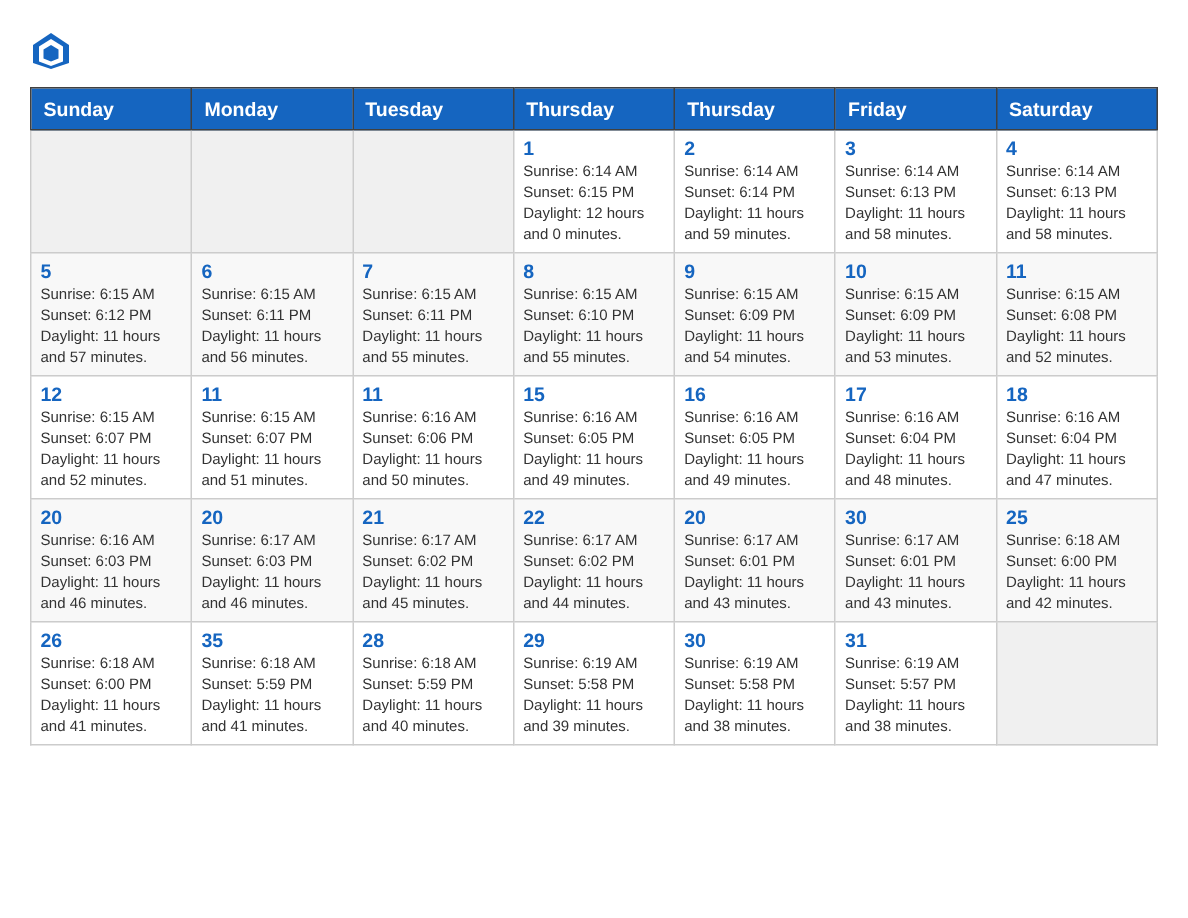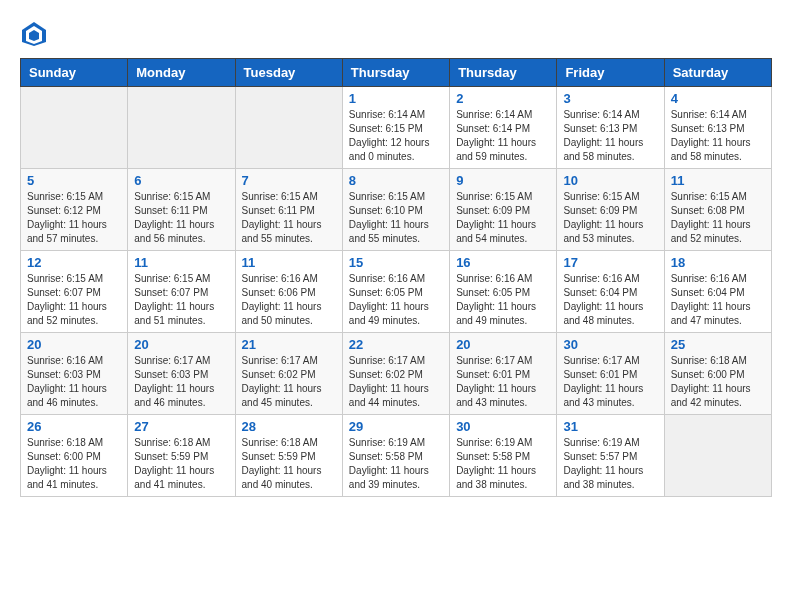--- a/index.html
+++ b/index.html
@@ -312,21 +312,21 @@
       </tr>
       <tr class="row-white">
         <td>
           <span class="day-num">26</span>
           <div class="day-info" style="white-space: pre-line;">Sunrise: 6:18 AM
 Sunset: 6:00 PM
 Daylight: 11 hours
 and 41 minutes.</div>
         </td>
         <td>
-          <span class="day-num">27</span>
+          <span class="day-num">35</span>
           <div class="day-info" style="white-space: pre-line;">Sunrise: 6:18 AM
 Sunset: 5:59 PM
 Daylight: 11 hours
 and 41 minutes.</div>
         </td>
         <td>
           <span class="day-num">28</span>
           <div class="day-info" style="white-space: pre-line;">Sunrise: 6:18 AM
 Sunset: 5:59 PM
 Daylight: 11 hours

